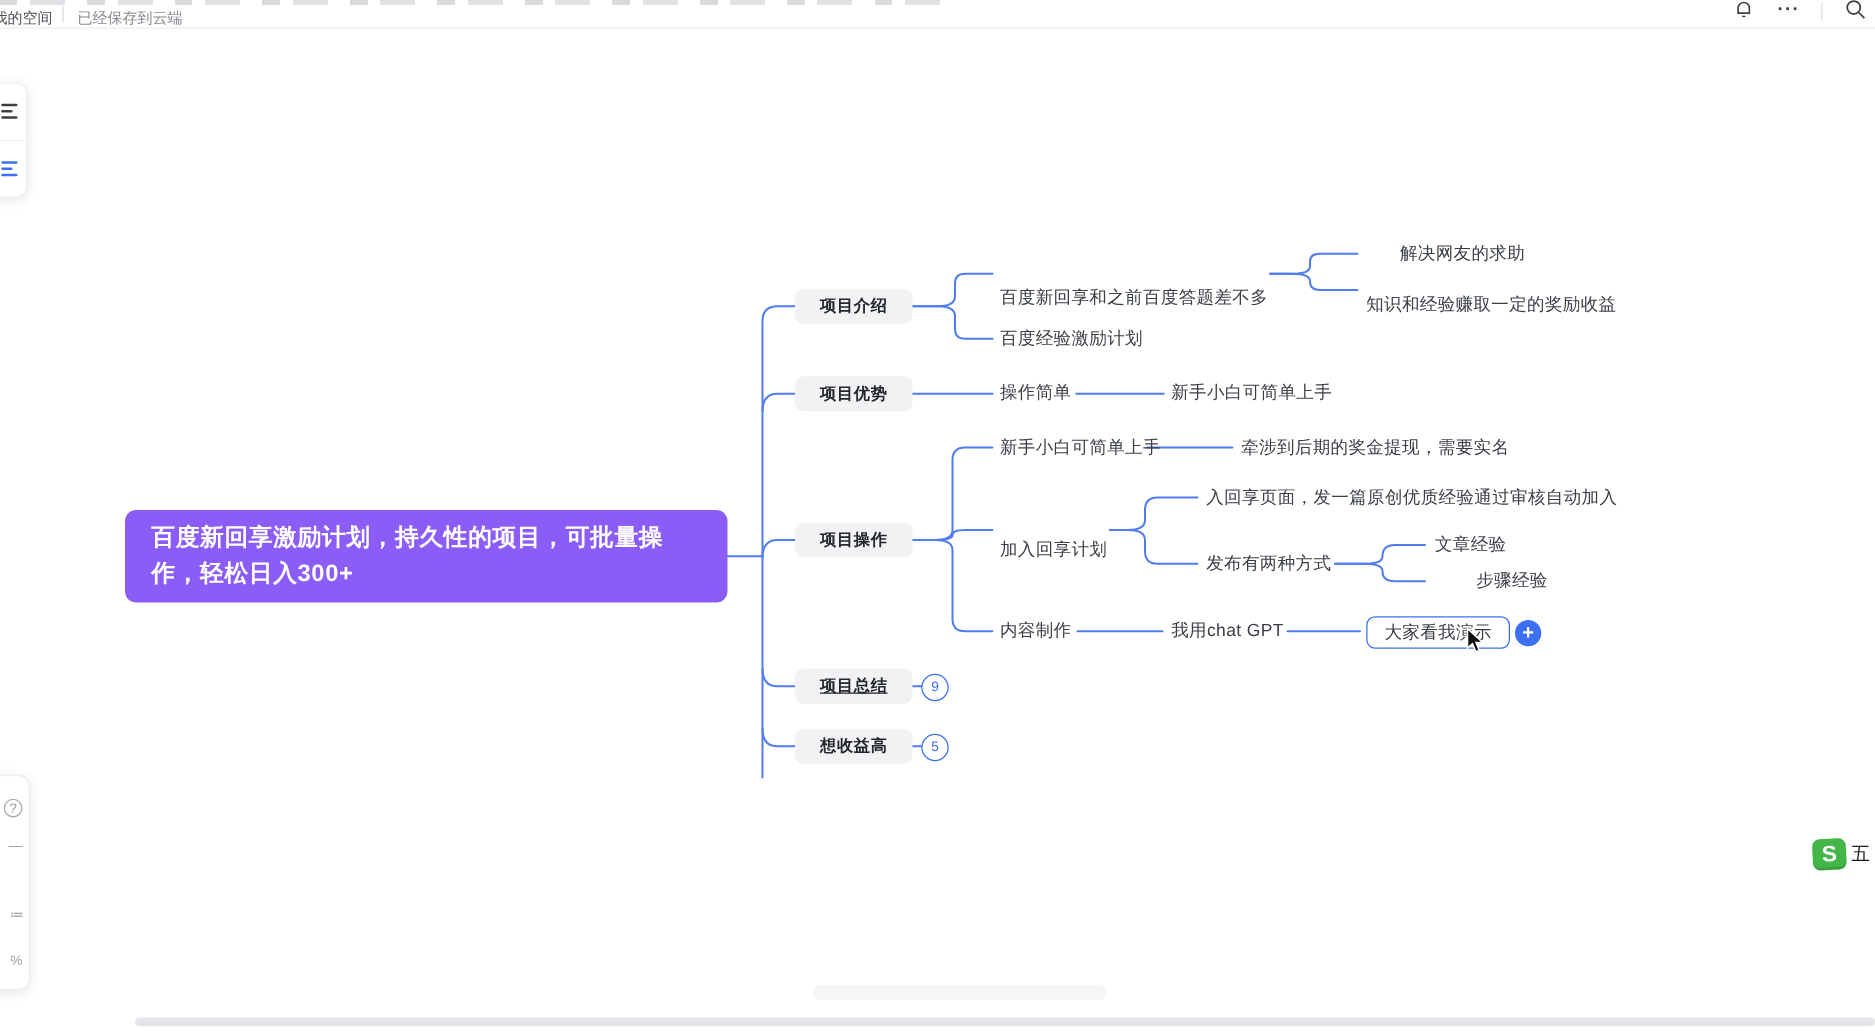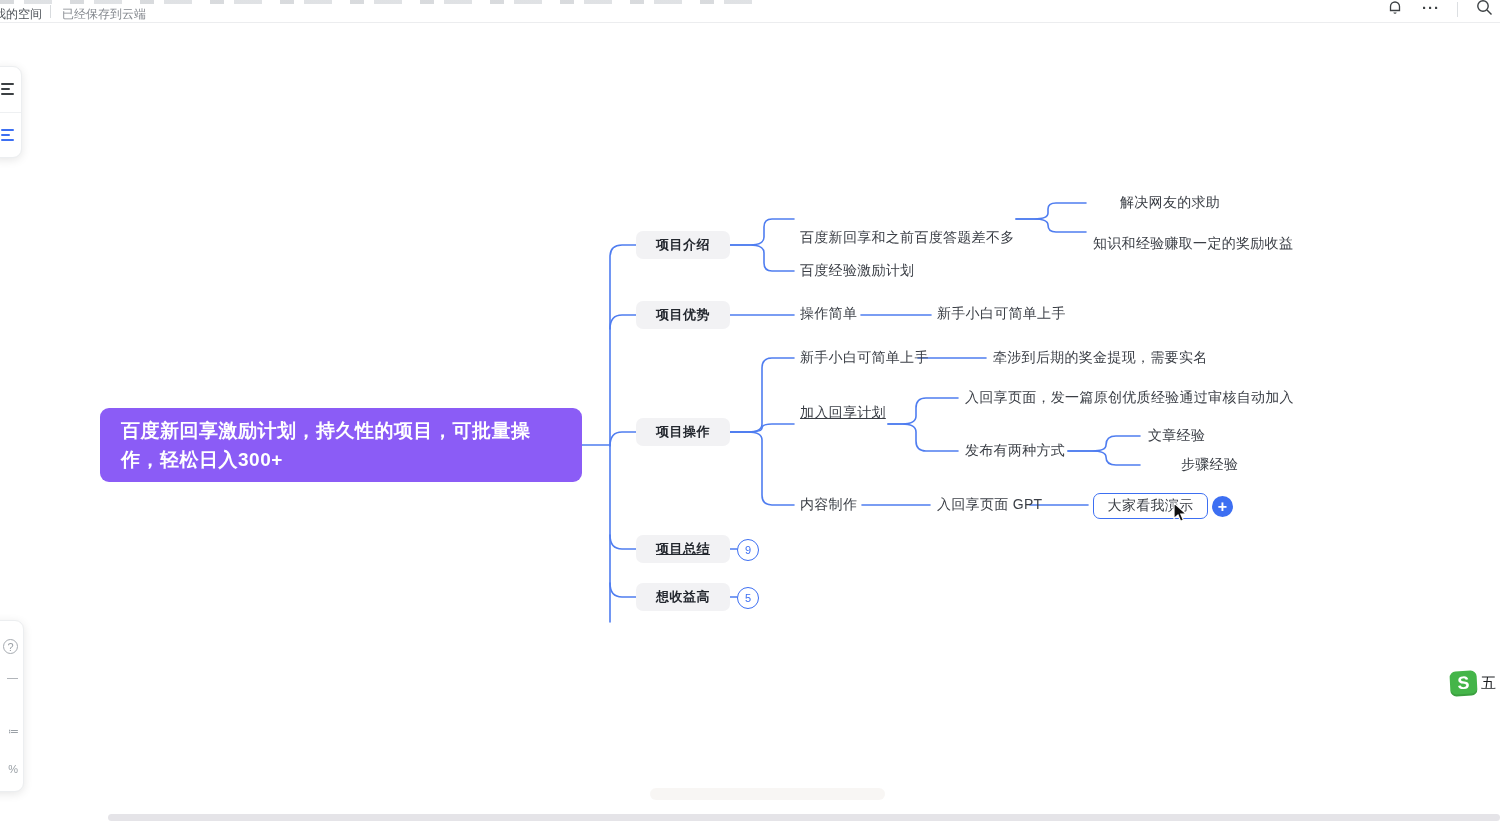--- a/index.html
+++ b/index.html
@@ -162,28 +162,28 @@
 <div class="txt-node" style="left:800px;top:219px;margin-top:19px;">百度新回享和之前百度答题差不多</div>
 <div class="txt-node" style="left:1120px;top:203px;">解决网友的求助</div>
 <div class="txt-node" style="left:1093px;top:244px;">知识和经验赚取一定的奖励收益</div>
 <div class="txt-node" style="left:800px;top:271px;">百度经验激励计划</div>
 
 <div class="txt-node" style="left:800px;top:314px;">操作简单</div>
 <div class="txt-node" style="left:937px;top:314px;">新手小白可简单上手</div>
 
 <div class="txt-node" style="left:800px;top:358px;">新手小白可简单上手</div>
 <div class="txt-node" style="left:993px;top:358px;">牵涉到后期的奖金提现，需要实名</div>
-<div class="txt-node" style="left:800px;top:413px;text-decoration:underline;">加入回享计划</div>
+<div class="txt-node" style="left:800px;top:440px;">加入回享计划</div>
 <div class="txt-node" style="left:965px;top:398px;">入回享页面，发一篇原创优质经验通过审核自动加入</div>
 <div class="txt-node" style="left:965px;top:451px;">发布有两种方式</div>
 <div class="txt-node" style="left:1148px;top:436px;text-align:center;">文章经验</div>
 <div class="txt-node" style="left:1148px;top:465px;margin-left:33px;">步骤经验</div>
 
 <div class="txt-node" style="left:800px;top:505px;">内容制作</div>
-<div class="txt-node" style="left:937px;top:505px;">入回享页面  GPT</div>
+<div class="txt-node" style="left:937px;top:505px;">我用chat  GPT</div>
 
 <div class="selected-node">大家看我演示</div>
 <div class="add-btn">+</div>
 
 <div class="cursor">
   <svg width="17" height="22" viewBox="0 0 17 22">
     <path d="M2,1 L2,16.5 L6,13 L8.6,19.3 L11.4,18.1 L8.8,12 L14,11.8 Z" fill="#111" stroke="#fff" stroke-width="1.2"></path>
   </svg>
 </div>
 

